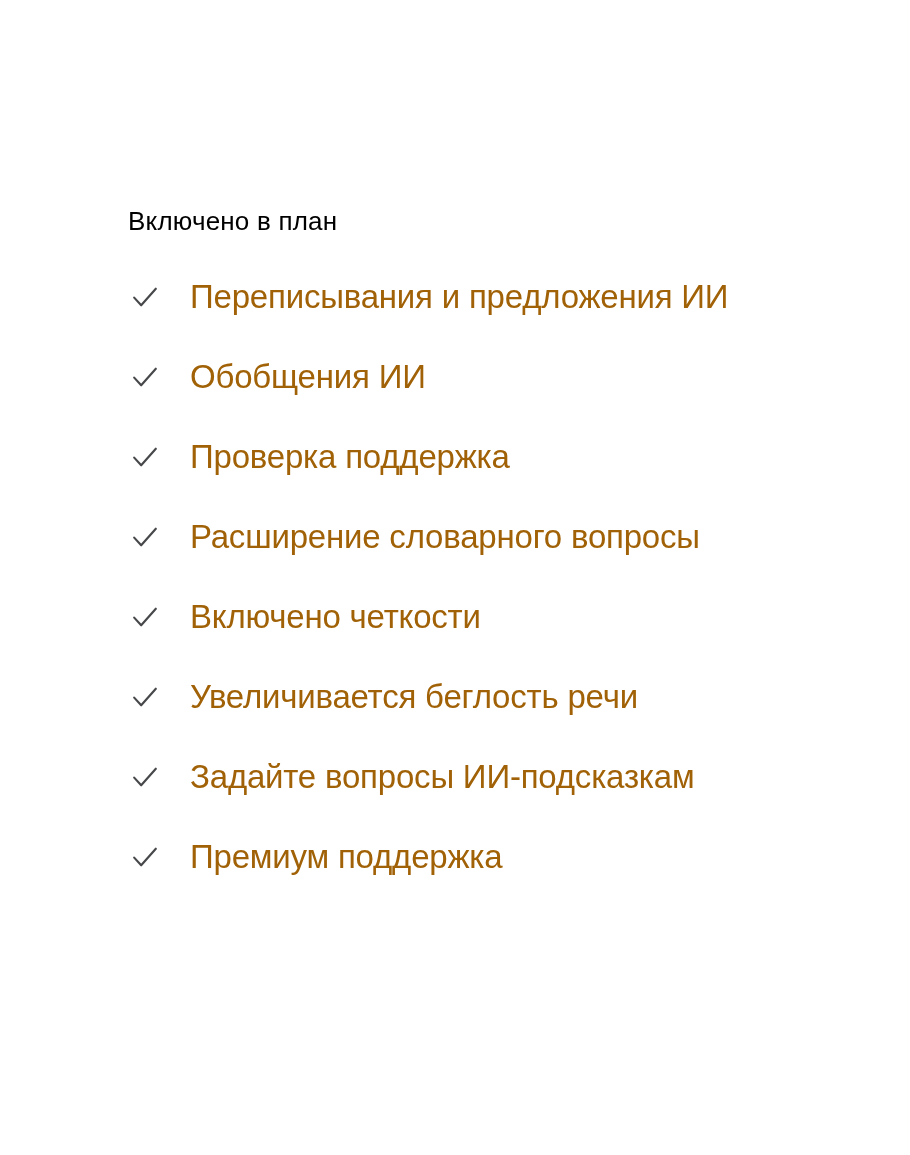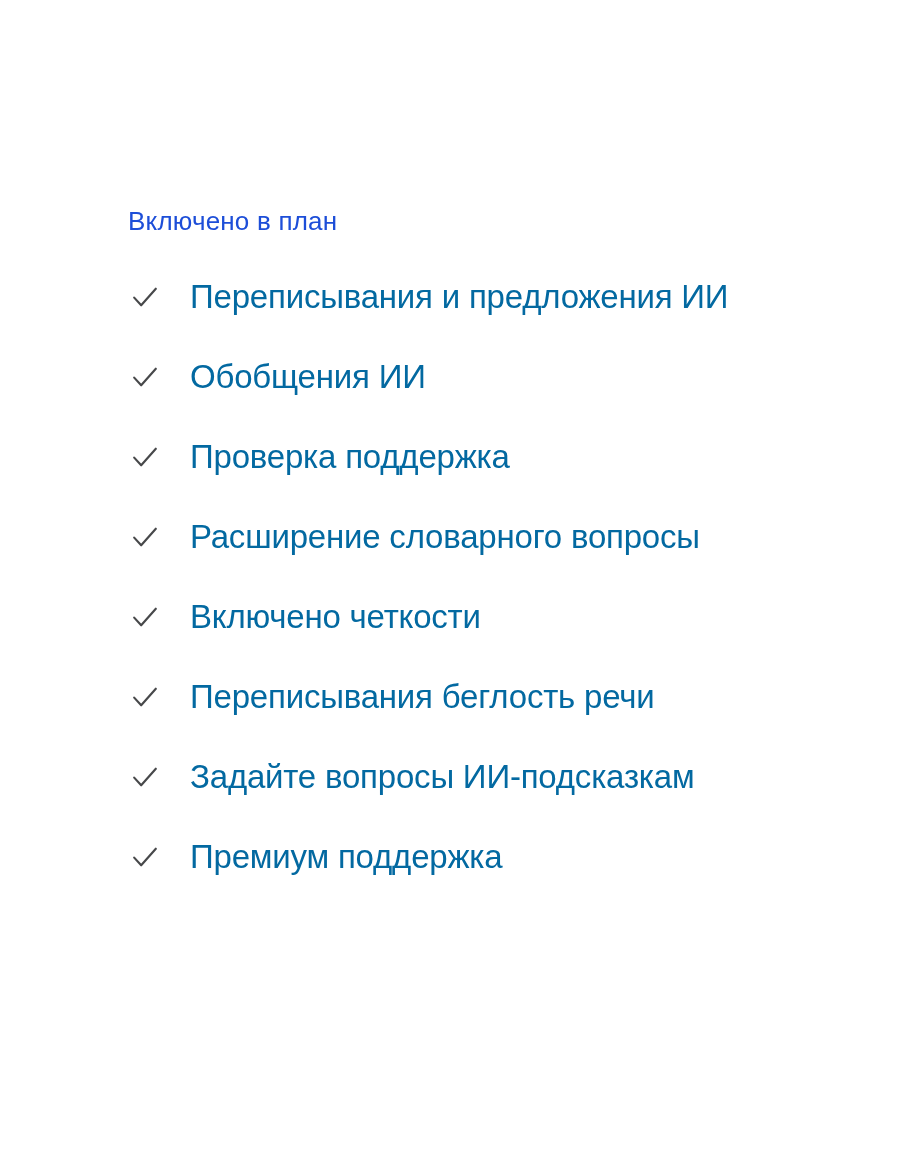--- a/index.html
+++ b/index.html
@@ -17,21 +17,21 @@
   .plan-section {
     position: absolute;
     left: 128px;
     top: 205px;
     width: 720px;
   }
   .plan-header {
     font-size: 26px;
     line-height: 32px;
     font-weight: 400;
-    color: #1d4ed8;
+    color: #000000;
     letter-spacing: 0.2px;
     margin: 0 0 20px 0;
   }
   .feature-list {
     list-style: none;
     margin: 0;
     padding: 0;
     display: flex;
     flex-direction: column;
   }
@@ -51,21 +51,21 @@
   }
   .check svg {
     width: 32px;
     height: 28px;
     display: block;
   }
   .feature-label {
     font-size: 33px;
     line-height: 40px;
     font-weight: 400;
-    color: #0369a1;
+    color: #a16207;
     letter-spacing: -0.2px;
     white-space: nowrap;
   }
 </style>
 </head>
 <body>
 
 <div class="plan-section">
   <h2 class="plan-header">Включено в план</h2>
 
@@ -116,21 +116,21 @@
       </span>
       <span class="feature-label">Включено четкости</span>
     </li>
 
     <li class="feature-row">
       <span class="check">
         <svg viewBox="0 0 24 22" fill="none">
             <path d="M3.5 11.5 L9 17.5 L20.5 4.5" stroke="#47484a" stroke-width="1.7" stroke-linecap="round" stroke-linejoin="round"></path>
           </svg>
       </span>
-      <span class="feature-label">Переписывания беглость речи</span>
+      <span class="feature-label">Увеличивается беглость речи</span>
     </li>
 
     <li class="feature-row">
       <span class="check">
         <svg viewBox="0 0 24 22" fill="none">
             <path d="M3.5 11.5 L9 17.5 L20.5 4.5" stroke="#47484a" stroke-width="1.7" stroke-linecap="round" stroke-linejoin="round"></path>
           </svg>
       </span>
       <span class="feature-label">Задайте вопросы ИИ-подсказкам</span>
     </li>

